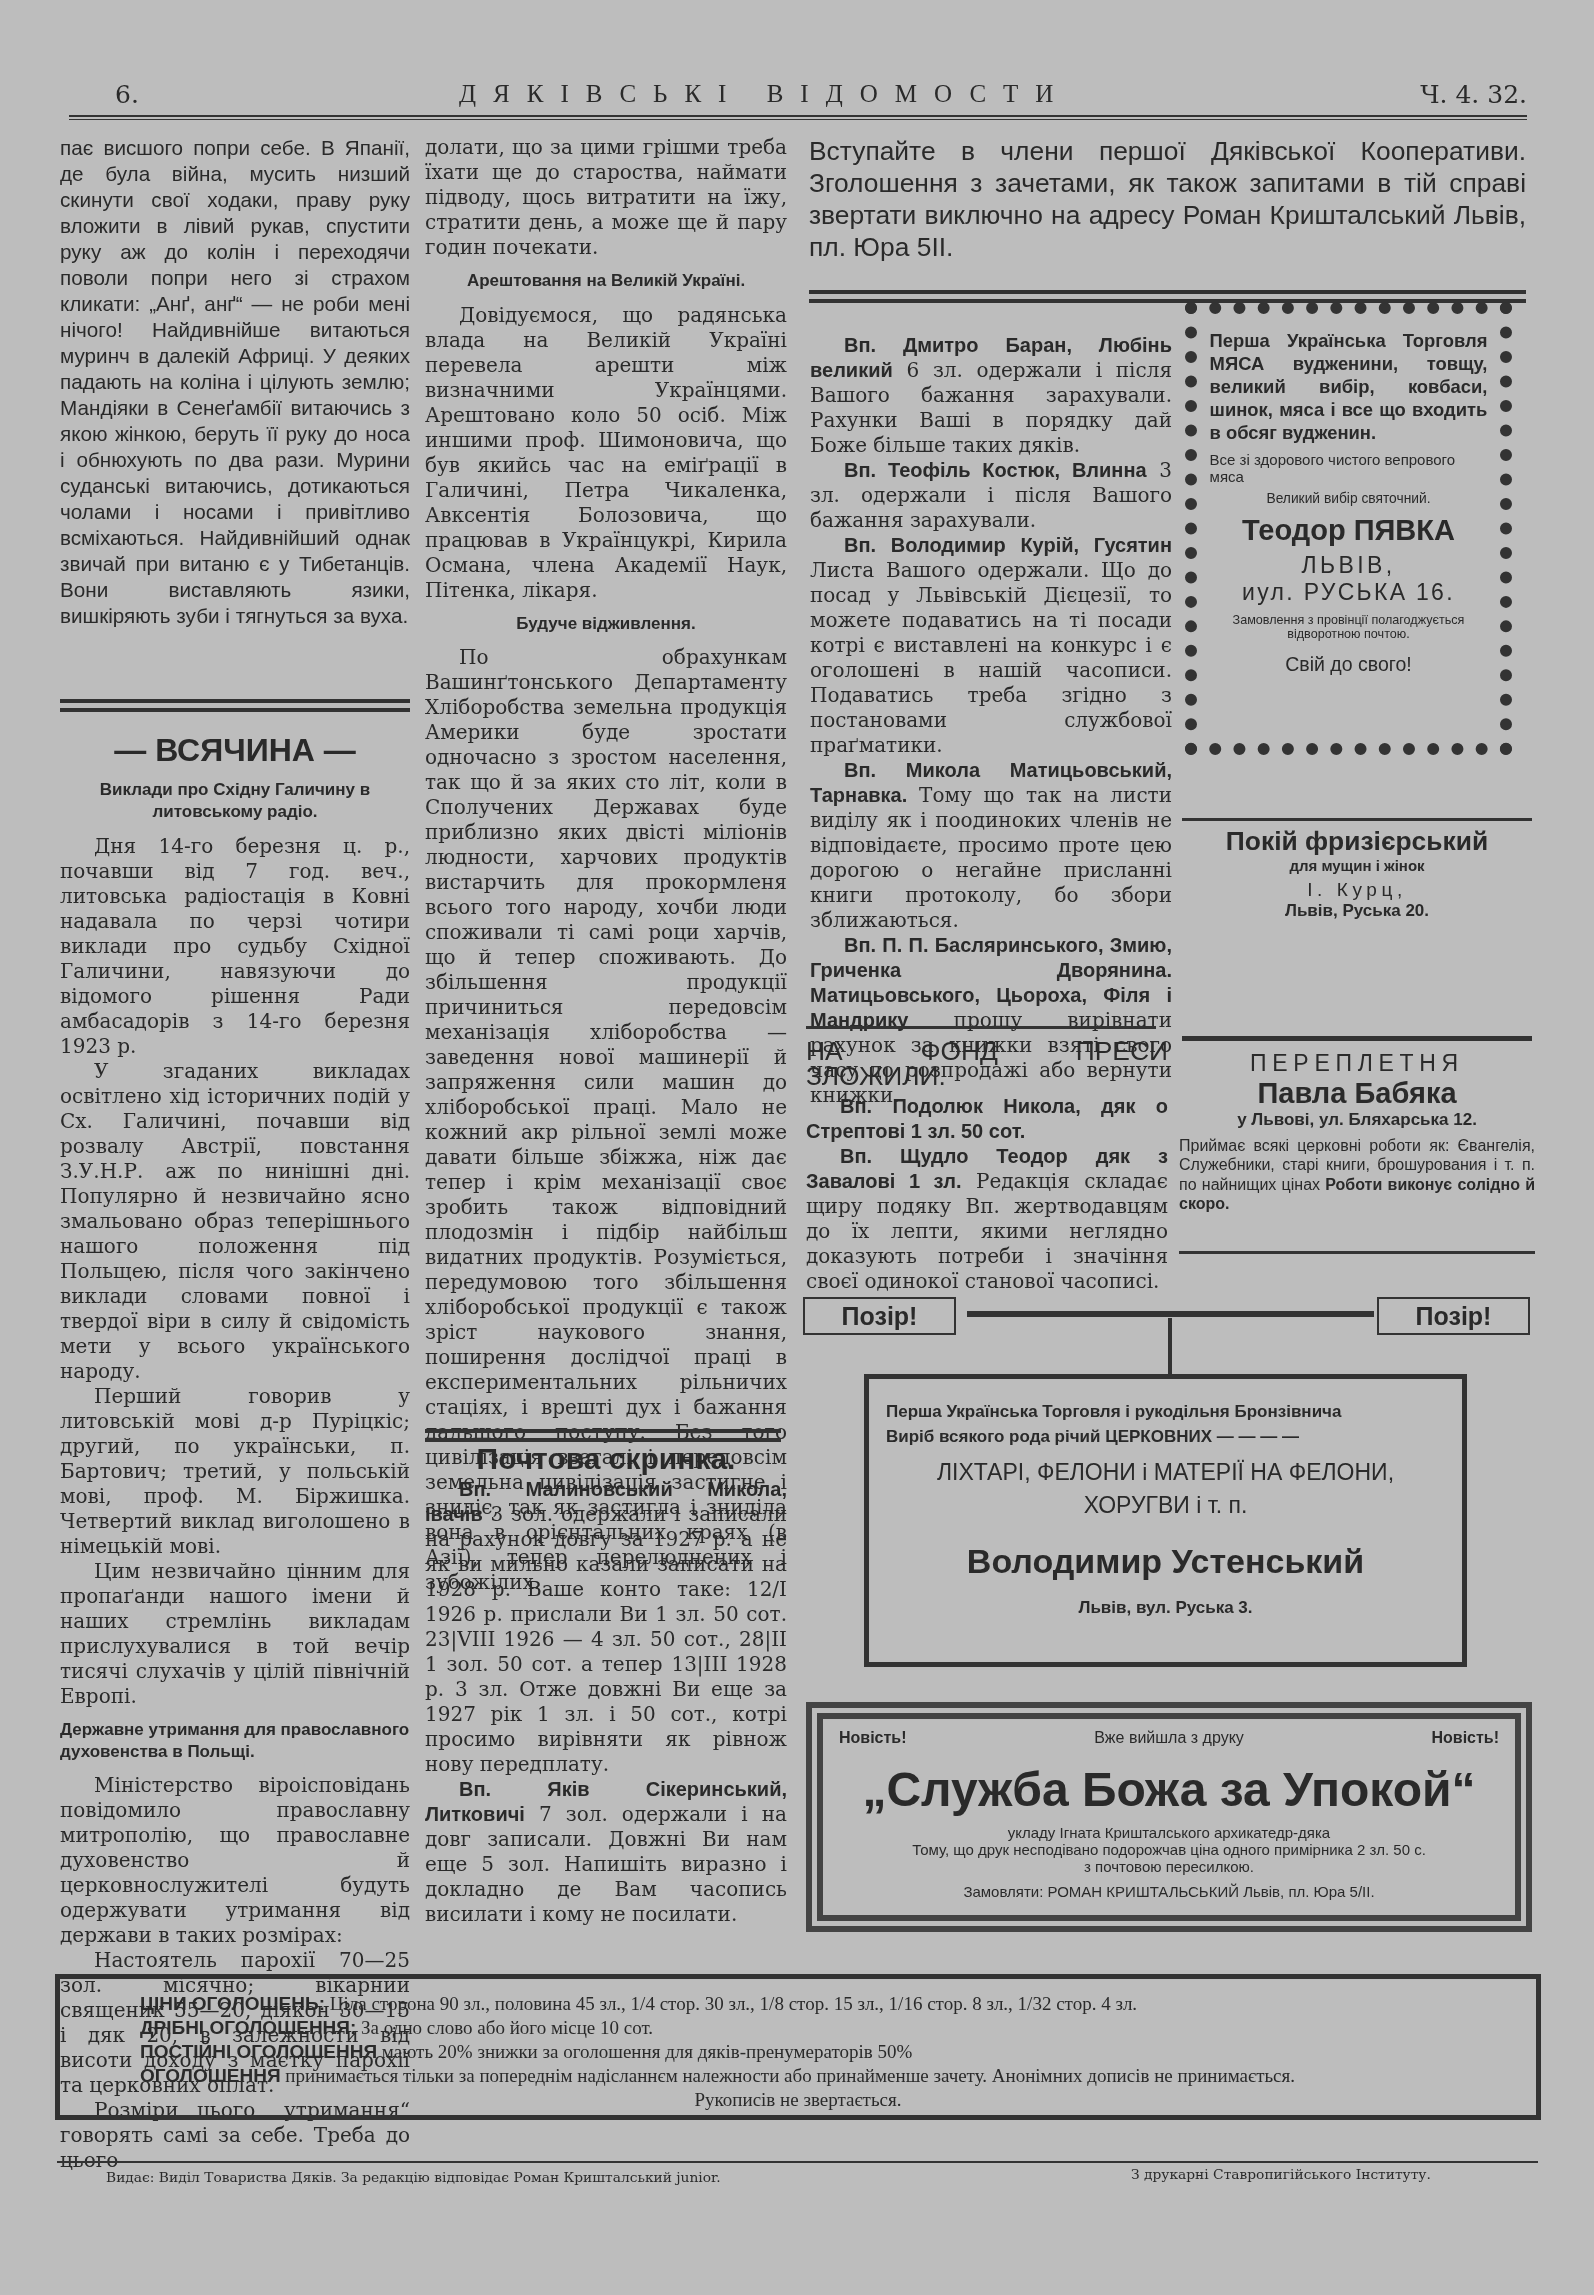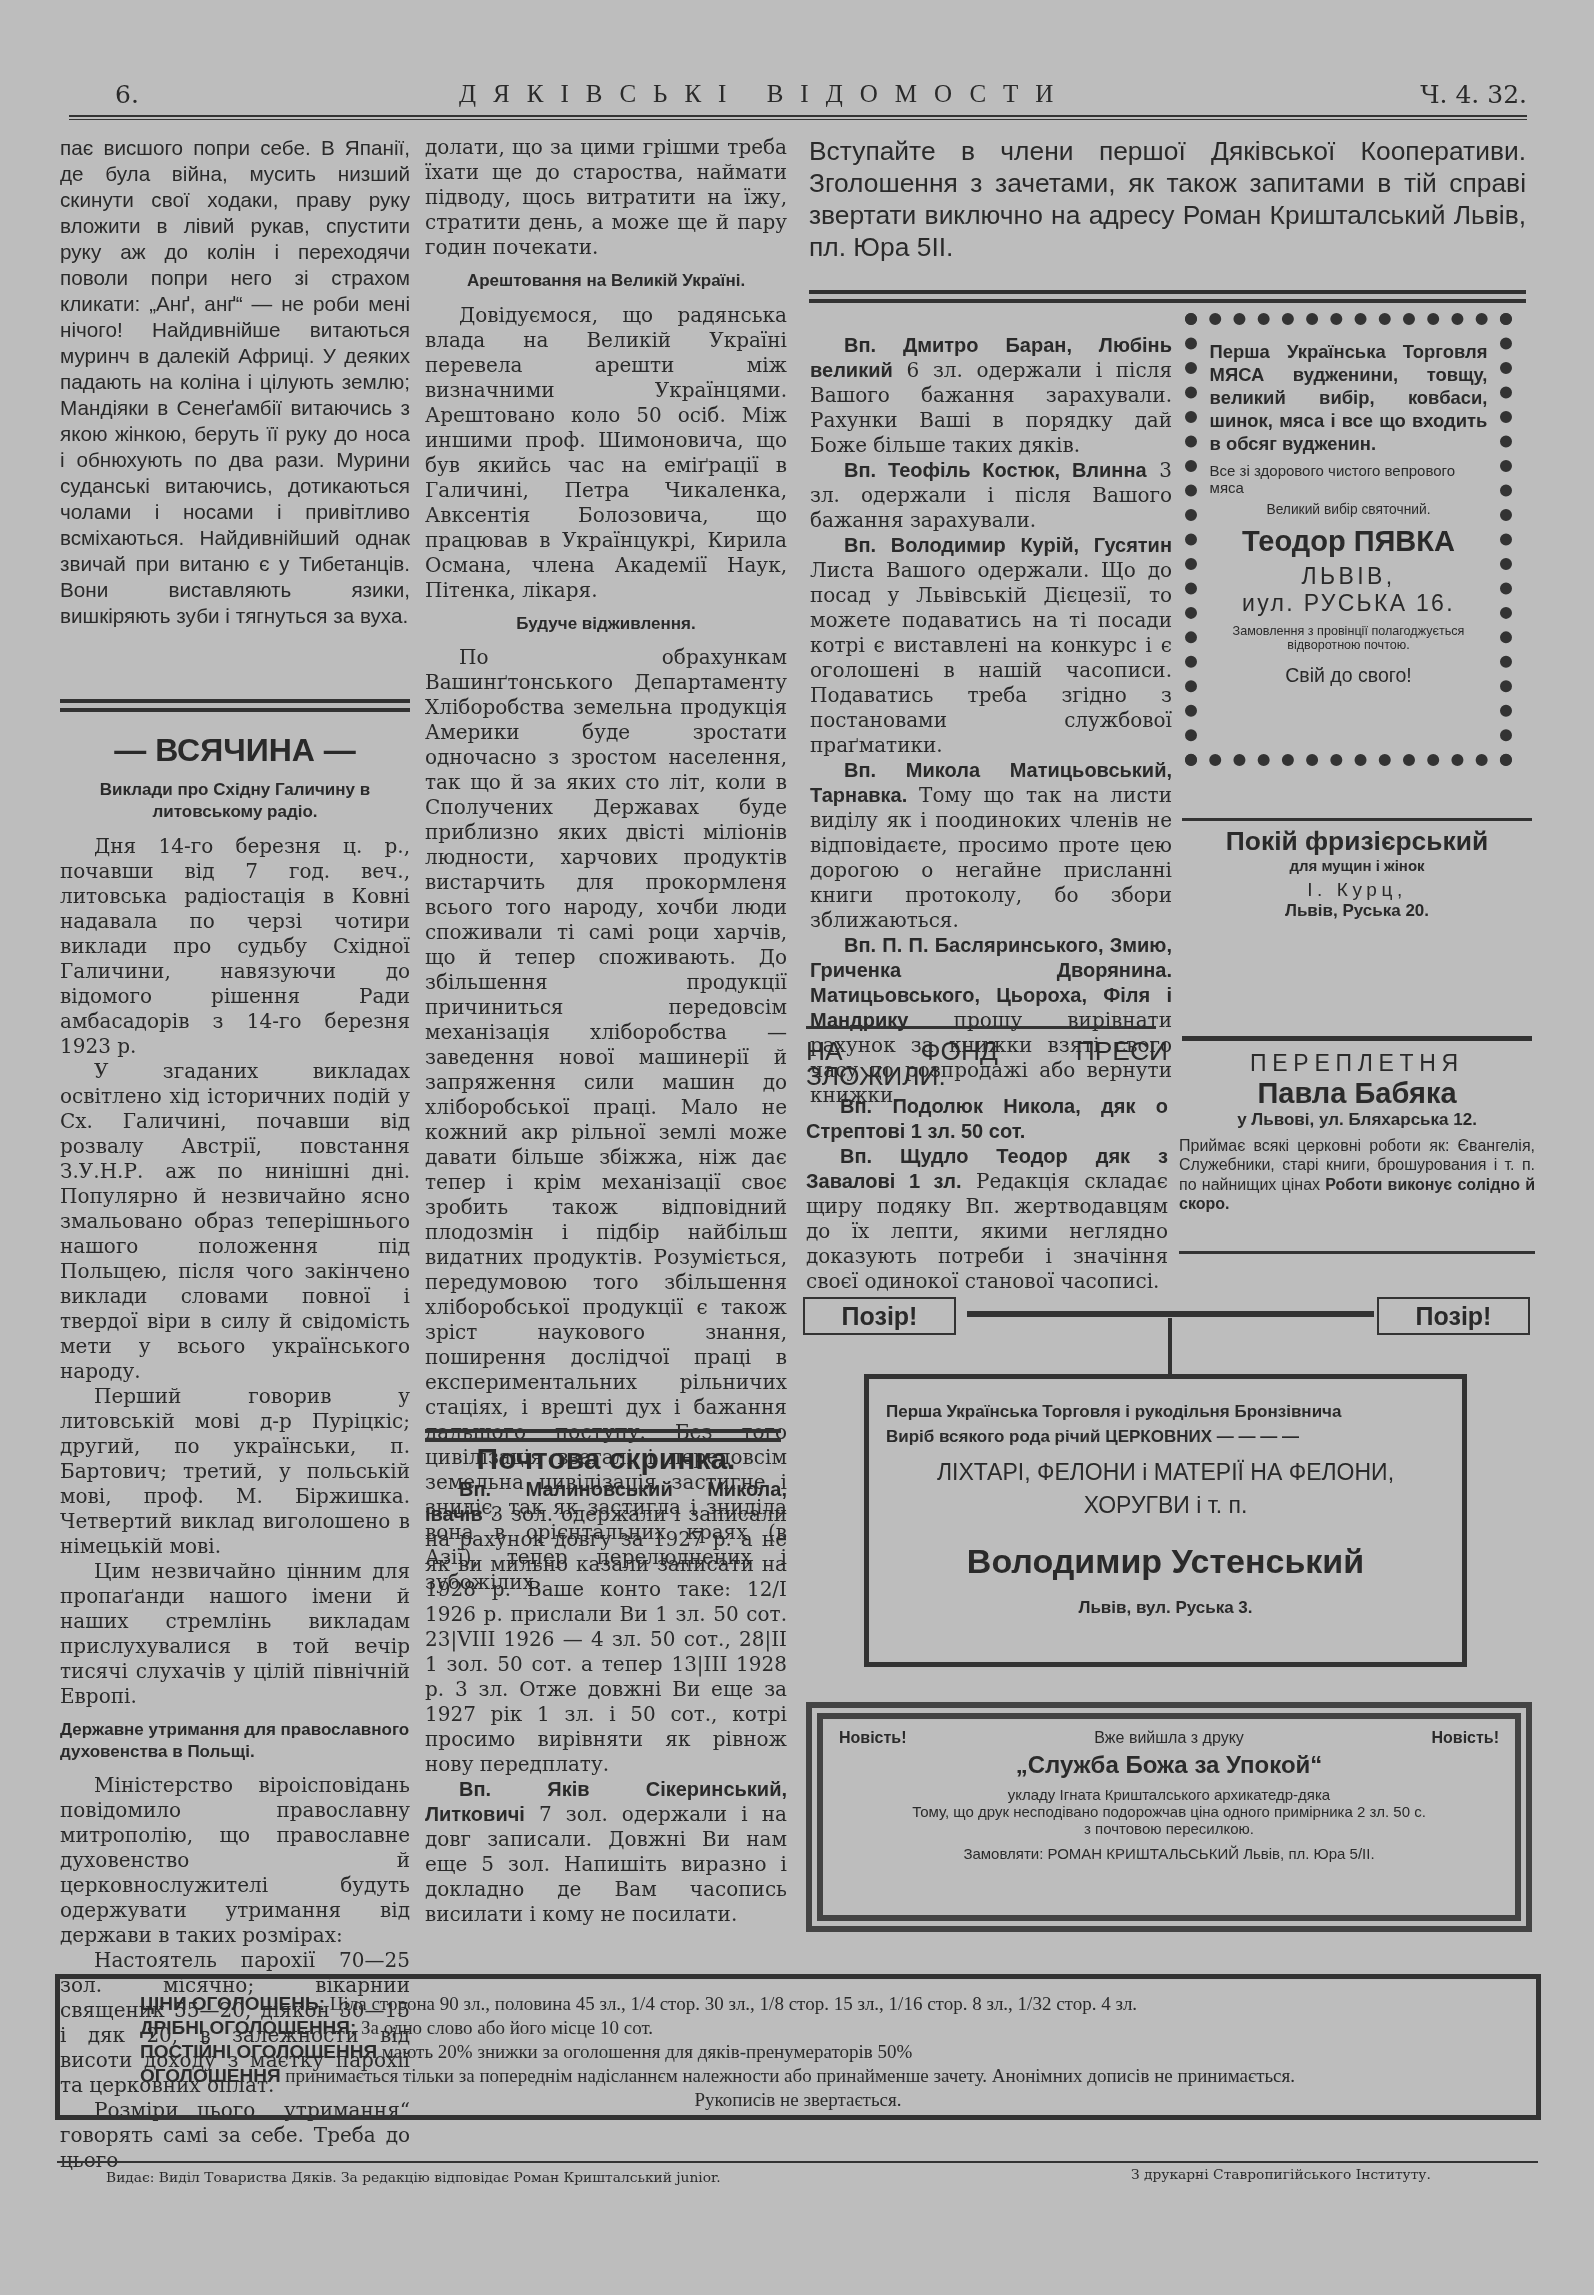--- a/index.html
+++ b/index.html
@@ -79,21 +79,21 @@
   <p><span class="bold">Вп. Микола Матицьовський, Тарнавка.</span> <span>Тому що так на листи виділу як і поодиноких членів не відповідаєте, просимо проте цею дорогою о негайне присланні книги протоколу, бо збори зближаються.</span></p>
   <p><span class="bold">Вп. П. П. Басляринського, Змию, Гриченка Дворянина. Матицьовського, Цьороха, Філя і Мандрику</span> <span>прошу вирівнати рахунок за книжки взяті свого часу до розпродажі або вернути книжки.</span></p>
 </div>
 <div class="abs thinrule" style="top:1026px;left:806px;width:350px;"></div>
 <div class="abs col" style="top:1039px;left:806px;width:362px;">
   <div class="sans" style="font-size:26.4px;margin-bottom:4.6px;">НА ФОНД ПРЕСИ ЗЛОЖИЛИ.</div>
   <p><span class="bold">Вп. Подолюк Никола, дяк о Стрептові 1 зл. 50 сот.</span></p>
   <p><span class="bold">Вп. Щудло Теодор дяк з Завалові 1 зл.</span> <span>Редакція складає щиру подяку Вп. жертводавцям до їх лепти, якими неглядно доказують потреби і значіння своєї одинокої станової часописі.</span></p>
 </div>
 
-<div class="abs dotbox" style="top:313px;left:1185px;width:327px;height:453px;box-sizing:border-box;">
+<div class="abs dotbox" style="top:302px;left:1185px;width:327px;height:453px;box-sizing:border-box;">
   <div class="sans" style="font-size:18.4px;line-height:23px;font-weight:bold;text-align:justify;">Перша Українська Торговля МЯСА вудженини, товщу, великий вибір, ковбаси, шинок, мяса і все що входить в обсяг вудженин.</div>
   <div class="sans" style="font-size:15px;margin-top:6.9px;">Все зі здорового чистого вепрового мяса</div>
   <div class="sans center" style="font-size:13.8px;margin-top:5.7px;">Великий вибір святочний.</div>
   <div class="sans center" style="font-size:29px;font-weight:bold;margin-top:8px;">Теодор ПЯВКА</div>
   <div class="sans center" style="font-size:23px;letter-spacing:3.4px;margin-top:5.7px;">ЛЬВІВ,</div>
   <div class="sans center" style="font-size:23px;letter-spacing:2.3px;">иул. РУСЬКА 16.</div>
   <div class="sans center" style="font-size:12.6px;margin-top:6.9px;">Замовлення з провінції полагоджується відворотною почтою.</div>
   <div class="sans center" style="font-size:19.5px;margin-top:11.5px;">Свій до свого!</div>
 </div>
 
@@ -126,21 +126,21 @@
   <div style="font-size:34px;font-weight:bold;margin-top:23px;">Володимир Устенський</div>
   <div style="font-size:17px;font-weight:bold;margin-top:17px;">Львів, вул. Руська 3.</div>
 </div>
 
 <div class="abs halftone sans center" style="top:1702px;left:806px;width:726px;height:230px;box-sizing:border-box;padding:10.3px 16px;">
   <div style="display:flex;justify-content:space-between;font-size:16px;">
     <b>Новість!</b>
     <span>Вже вийшла з друку</span>
     <b>Новість!</b>
   </div>
-  <div style="font-size:24px;font-weight:bold;margin-top:4px;">„Служба Божа за Упокой“</div>
+  <div style="font-size:48px;font-weight:bold;margin-top:15px;">„Служба Божа за Упокой“</div>
   <div style="font-size:15px;margin-top:6.9px;">укладу Ігната Кришталського архикатедр-дяка</div>
   <div style="font-size:15px;">Тому, що друк несподівано подорожчав ціна одного примірника 2 зл. 50 с.</div>
   <div style="font-size:15px;">з почтовою пересилкою.</div>
   <div style="font-size:15px;margin-top:8px;">Замовляти: РОМАН КРИШТАЛЬСЬКИЙ Львів, пл. Юра 5/II.</div>
 </div>
 
 <div class="abs box" style="top:1974px;left:55px;width:1486px;height:146px;box-sizing:border-box;padding:12.6px 80px;font-family:'Liberation Serif',serif;font-size:19px;line-height:24px;">
   <div><b class="sans">ЦІНИ ОГОЛОШЕНЬ:</b> <span>Ціла сторона 90 зл., половина 45 зл., 1/4 стор. 30 зл., 1/8 стор. 15 зл., 1/16 стор. 8 зл., 1/32 стор. 4 зл.</span></div>
   <div><b class="sans">ДРІБНІ ОГОЛОШЕННЯ:</b> <span>За одно слово або його місце 10 сот.</span></div>
   <div><b class="sans">ПОСТІЙНІ ОГОЛОШЕННЯ</b> <span>мають 20% знижки за оголошення для дяків-пренумераторів 50%</span></div>

